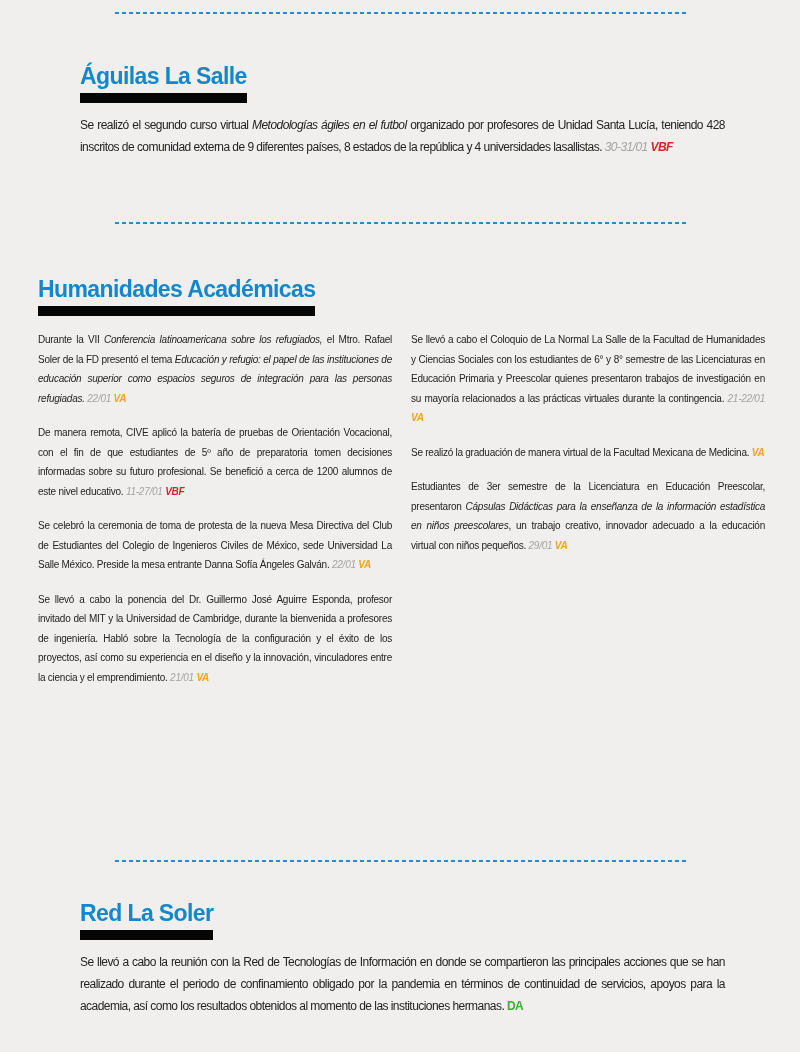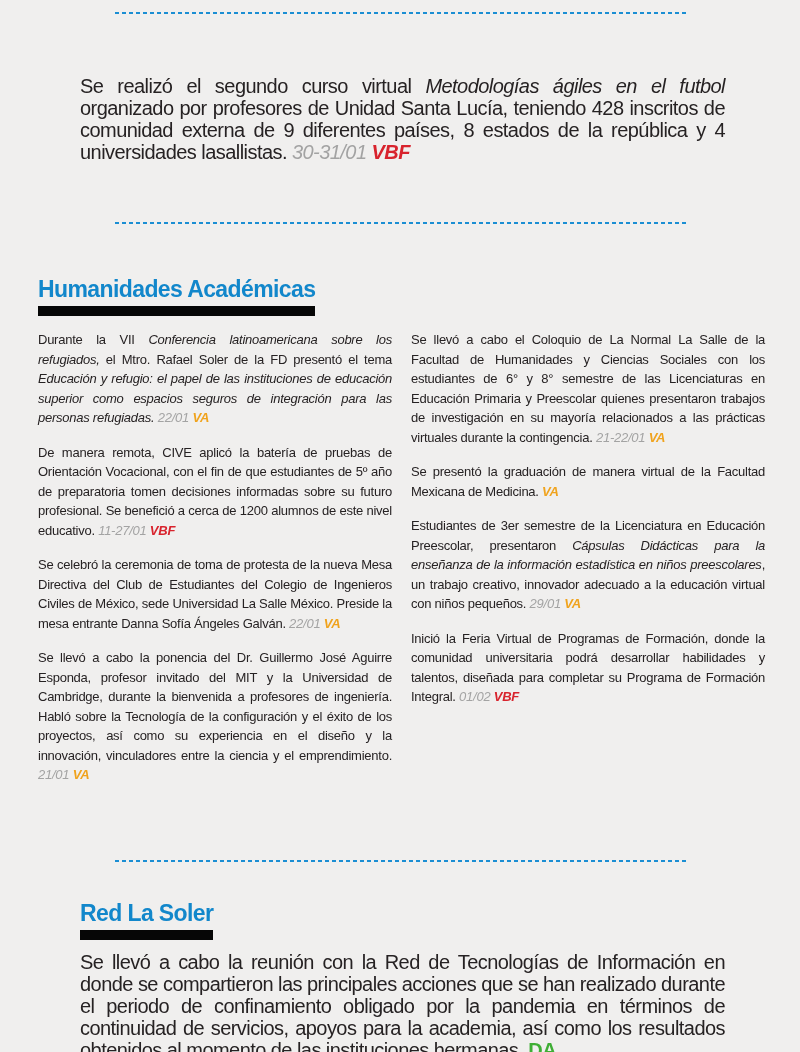--- a/index.html
+++ b/index.html
@@ -23,41 +23,45 @@
   #sec-academicas{top:277px;left:38px;width:727px;}
   #sec-red{top:901px;left:80px;width:645px;}
   .hwrap{display:inline-block;}
   .heading{
     margin:0;font-size:23px;font-weight:bold;line-height:1.05;
     letter-spacing:-0.6px;color:var(--blue,#1287cb);
   }
   .hbar{height:10px;background:var(--bar,#060606);margin-top:5px;}
   .body-block{margin-top:11px;}
   .lead .para{
-    font-size:20px;line-height:22px;letter-spacing:-0.55px;
+    font-size:12px;line-height:22px;letter-spacing:-0.55px;
     text-align:justify;margin:0;
   }
   .cols{display:flex;gap:19px;margin-top:14px;}
   .col{width:354px;}
   .col .para{
-    font-size:13px;line-height:19.5px;letter-spacing:-0.25px;
+    font-size:10px;line-height:19.5px;letter-spacing:-0.25px;
     text-align:justify;margin:0 0 15px 0;
   }
   .seg-italic{font-style:italic;}
   .seg-date{font-style:italic;color:var(--gray,#a3a3a3);}
   .seg-tag-red{font-style:italic;font-weight:bold;color:var(--red,#d8232d);}
   .seg-tag-orange{font-style:italic;font-weight:bold;color:var(--orange,#f0a31d);}
   .seg-tag-green{font-weight:bold;color:var(--green,#3fae35);}
 </style>
 </head>
 <body style="--bg: #f0efee; --blue: #1287cb; --dash: #1b8ed3; --bar: #060606; --body: #262223; --gray: #a3a3a3; --red: #d8232d; --orange: #f0a31d; --green: #3fae35;">
 
 <div class="sep" id="sep-top"></div>
 
 <section id="sec-aguilas">
+  <div class="hwrap">
+    <h2 class="heading">Águilas La Salle</h2>
+    <div class="hbar"></div>
+  </div>
   <div class="body-block lead">
       <p class="para"><span class="seg-normal">Se realizó el segundo curso virtual </span><span class="seg-italic">Metodologías ágiles en el futbol</span><span class="seg-normal"> organizado por profesores de Unidad Santa Lucía, teniendo 428 inscritos de comunidad externa de 9 diferentes países, 8 estados de la república y 4 universidades lasallistas. </span><span class="seg-date">30-31/01</span><span class="seg-normal"> </span><span class="seg-tag-red">VBF</span></p>
     </div>
 </section>
 
 <div class="sep" id="sep-middle"></div>
 
 <section id="sec-academicas">
   <div class="hwrap">
     <h2 class="heading">Humanidades Académicas</h2>
@@ -65,23 +69,22 @@
   </div>
   <div class="cols">
     <div class="col">
         <p class="para"><span class="seg-normal">Durante la VII </span><span class="seg-italic">Conferencia latinoamericana sobre los refugiados,</span><span class="seg-normal"> el Mtro. Rafael Soler de la FD presentó el tema </span><span class="seg-italic">Educación y refugio: el papel de las instituciones de educación superior como espacios seguros de integración para las personas refugiadas.</span><span class="seg-normal"> </span><span class="seg-date">22/01</span><span class="seg-normal"> </span><span class="seg-tag-orange">VA</span></p>
         <p class="para"><span class="seg-normal">De manera remota, CIVE aplicó la batería de pruebas de Orientación Vocacional, con el fin de que estudiantes de 5º año de preparatoria tomen decisiones informadas sobre su futuro profesional.  Se benefició a cerca de 1200 alumnos de este nivel educativo. </span><span class="seg-date">11-27/01</span><span class="seg-normal"> </span><span class="seg-tag-red">VBF</span></p>
         <p class="para"><span class="seg-normal">Se celebró la ceremonia de toma de protesta de la nueva Mesa Directiva del Club de Estudiantes del Colegio de Ingenieros Civiles de México, sede Universidad La Salle México. Preside la mesa entrante Danna Sofía Ángeles Galván. </span><span class="seg-date">22/01</span><span class="seg-normal"> </span><span class="seg-tag-orange">VA</span></p>
         <p class="para"><span class="seg-normal">Se llevó a cabo la ponencia del Dr. Guillermo José Aguirre Esponda, profesor invitado del MIT y la Universidad de Cambridge, durante la bienvenida a profesores de ingeniería. Habló sobre la Tecnología de la configuración y el éxito de los proyectos, así como su experiencia en el diseño y la innovación, vinculadores entre la ciencia y el emprendimiento. </span><span class="seg-date">21/01</span><span class="seg-normal"> </span><span class="seg-tag-orange">VA</span></p>
       </div>
     <div class="col">
         <p class="para"><span class="seg-normal">Se llevó a cabo el Coloquio de La Normal La Salle de la Facultad de Humanidades y Ciencias Sociales con los estudiantes de 6° y 8° semestre de las Licenciaturas en Educación Primaria y Preescolar quienes presentaron trabajos de investigación en su mayoría relacionados a las prácticas virtuales durante la contingencia. </span><span class="seg-date">21-22/01</span><span class="seg-normal"> </span><span class="seg-tag-orange">VA</span></p>
-        <p class="para"><span class="seg-normal">Se presentó la graduación de manera virtual de la Facultad Mexicana de Medicina. </span><span class="seg-tag-orange">VA</span></p>
+        <p class="para"><span class="seg-normal">Se realizó la graduación de manera virtual de la Facultad Mexicana de Medicina. </span><span class="seg-tag-orange">VA</span></p>
         <p class="para"><span class="seg-normal">Estudiantes de 3er semestre de la Licenciatura en Educación Preescolar, presentaron </span><span class="seg-italic">Cápsulas Didácticas para la enseñanza de la información estadística en niños preescolares</span><span class="seg-normal">, un trabajo creativo, innovador adecuado a la educación virtual con niños pequeños. </span><span class="seg-date">29/01</span><span class="seg-normal"> </span><span class="seg-tag-orange">VA</span></p>
-        <p class="para"><span class="seg-normal">Inició la Feria Virtual de Programas de Formación, donde la comunidad universitaria podrá desarrollar habilidades y talentos, diseñada para completar su Programa de Formación Integral. </span><span class="seg-date">01/02</span><span class="seg-normal"> </span><span class="seg-tag-red">VBF</span></p>
       </div>
   </div>
 </section>
 
 <div class="sep" id="sep-bottom"></div>
 
 <section id="sec-red">
   <div class="hwrap">
     <h2 class="heading">Red La Soler</h2>
     <div class="hbar"></div>

